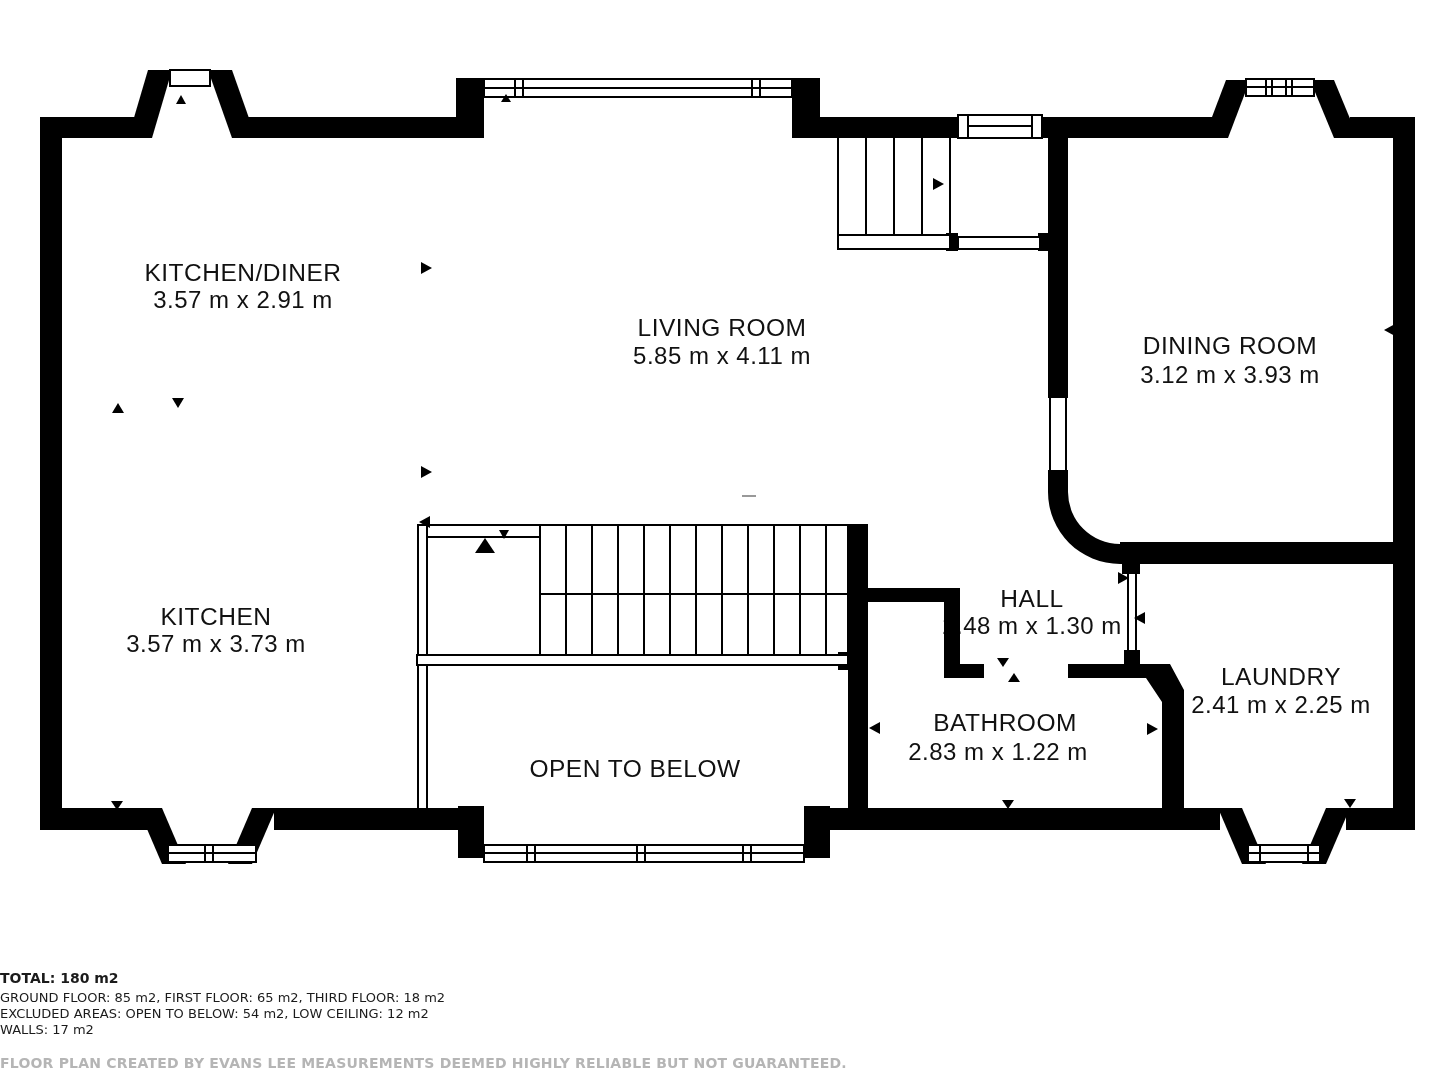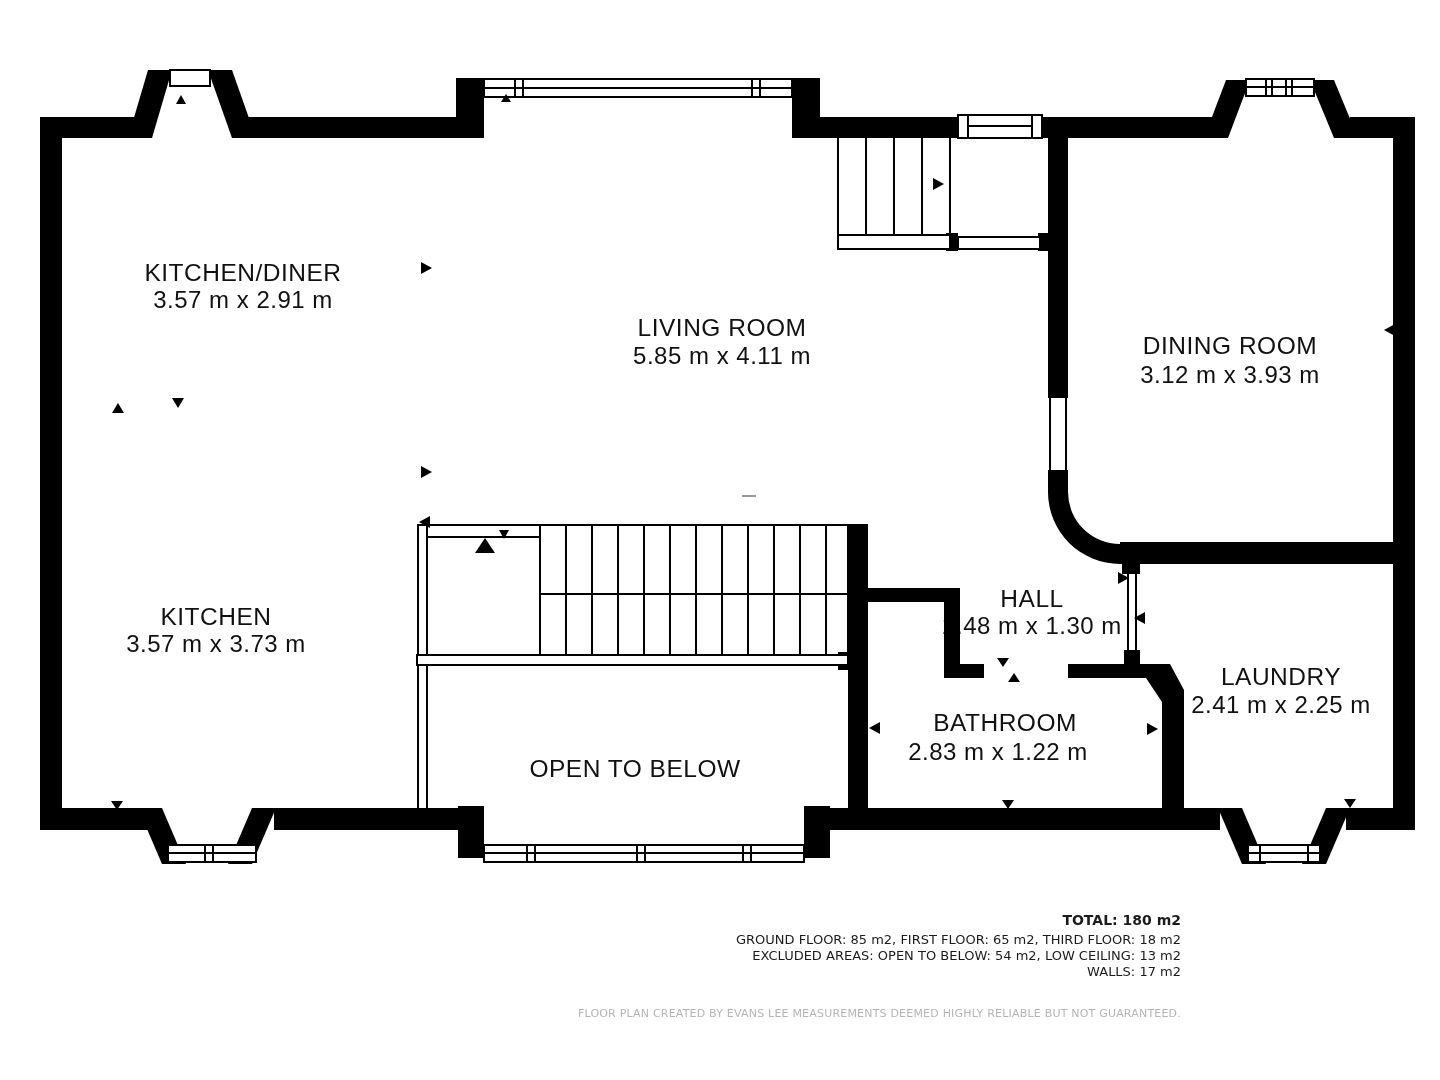--- a/index.html
+++ b/index.html
@@ -3,25 +3,25 @@
 <meta charset="utf-8">
 <style>
   html,body{margin:0;padding:0;background:#fff;}
   .stage{position:relative;width:1440px;height:1080px;background:#fff;overflow:hidden;
          font-family:"Liberation Sans", sans-serif;}
   svg{position:absolute;left:0;top:0;}
   .rname,.rdims{font-family:"Liberation Sans", sans-serif;font-size:24px;fill:#111;
                 letter-spacing:.5px;}
   .rname{font-size:24.5px;}
   text{text-anchor:middle;}
-  .footer{position:absolute;left:0;top:912px;width:1181px;text-align:right;
+  .footer{position:absolute;left:0;top:970px;width:1181px;text-align:left;
           font-family:"DejaVu Sans", sans-serif;color:#1b1b1b;}
   .footer .total{font-size:14px;font-weight:bold;margin-bottom:4px;}
   .footer .fline{font-size:13px;line-height:16px;}
-  .footer .disclaimer{font-size:11px;margin-top:27px;letter-spacing:.2px;}
+  .footer .disclaimer{font-size:14px;margin-top:17px;letter-spacing:.2px;font-weight:bold;}
 </style>
 </head>
 <body>
 
 <div class="stage">
 
 <svg width="1440" height="1080" viewBox="0 0 1440 1080">
 
   <g>
     <g>
@@ -211,18 +211,18 @@
     <polygon points="1158,729 1147,723 1147,735"></polygon>
     <polygon points="1008,809 1002,800 1014,800"></polygon>
     <polygon points="117,810 111,801 123,801"></polygon>
     <polygon points="1350,808 1344,799 1356,799"></polygon>
   </g>
 </svg>
 
 <div class="footer">
   <div class="total">TOTAL: 180 m2</div>
   <div class="fline">GROUND FLOOR: 85 m2, FIRST FLOOR: 65 m2, THIRD FLOOR: 18 m2</div>
-  <div class="fline">EXCLUDED AREAS: OPEN TO BELOW: 54 m2, LOW CEILING: 13 m2</div>
+  <div class="fline">EXCLUDED AREAS: OPEN TO BELOW: 54 m2, LOW CEILING: 12 m2</div>
   <div class="fline">WALLS: 17 m2</div>
   <div class="disclaimer" style="color: rgb(181, 181, 181);">FLOOR PLAN CREATED BY EVANS LEE MEASUREMENTS DEEMED HIGHLY RELIABLE BUT NOT GUARANTEED.</div>
 </div>
 
 </div>
 
 </body></html>

